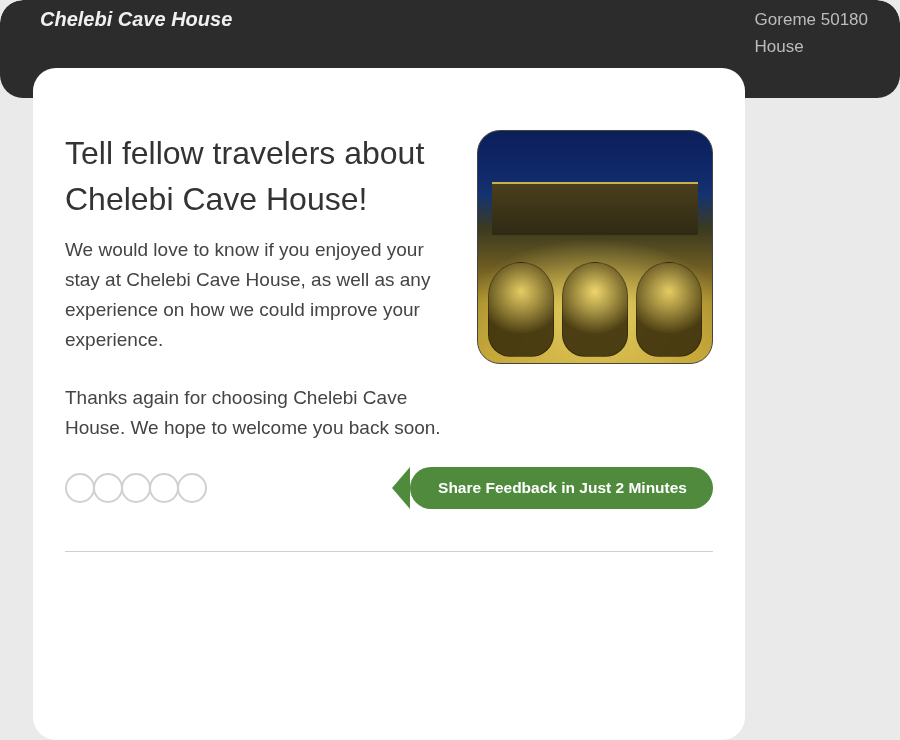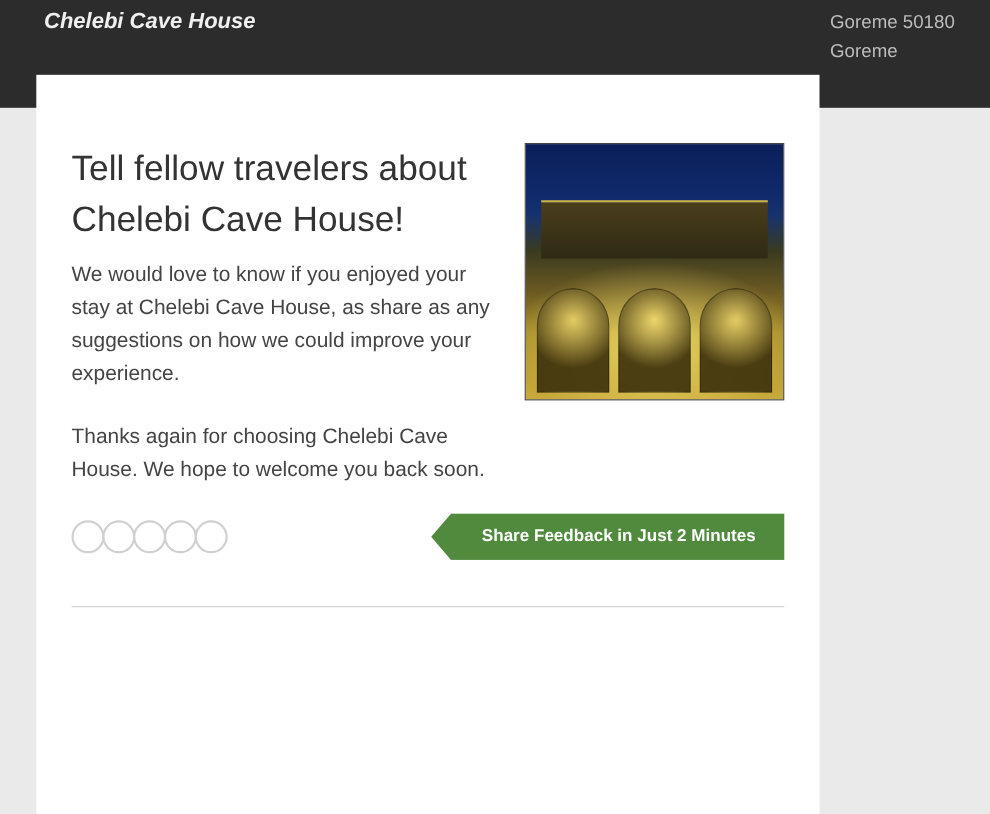--- a/index.html
+++ b/index.html
@@ -1,15 +1,15 @@
 <!DOCTYPE html>
 <html><head>
 <meta charset="utf-8">
 <style>
-  * { box-sizing: border-box; margin: 0; padding: 0; }
+  * { box-sizing: border-box; margin: 0; padding: 0; border-radius: 23px; }
   html, body { width: 900px; height: 740px; font-family: Arial, Helvetica, sans-serif; background: #eaeaea; }
   .page { width: 900px; height: 740px; position: relative; overflow: hidden; }
   .header-bar {
     background: #2c2c2c;
     color: #d9d9d9;
     height: 98px;
     width: 100%;
     display: flex;
     justify-content: space-between;
     align-items: flex-start;
@@ -117,30 +117,30 @@
 </style>
 </head>
 <body>
 
 <div class="page">
 
   <div class="header-bar">
     <div class="header-left">Chelebi Cave House</div>
     <div class="header-right">
       <div>Goreme 50180</div>
-      <div>Goreme</div>
+      <div>House</div>
     </div>
   </div>
 
   <div class="card">
     <div class="content-row">
       <div class="text-col">
         <h1 class="heading">Tell fellow travelers about Chelebi Cave House!</h1>
         <div class="body-text">
-          <p>We would love to know if you enjoyed your stay at Chelebi Cave House, as share as any suggestions on how we could improve your experience.</p>
+          <p>We would love to know if you enjoyed your stay at Chelebi Cave House, as well as any experience on how we could improve your experience.</p>
           <p>Thanks again for choosing Chelebi Cave House. We hope to welcome you back soon.</p>
         </div>
       </div>
       <div class="image-col">
         <div class="property-image">
           <div class="arches">
             <div class="arch"></div>
               <div class="arch"></div>
               <div class="arch"></div>
           </div>

